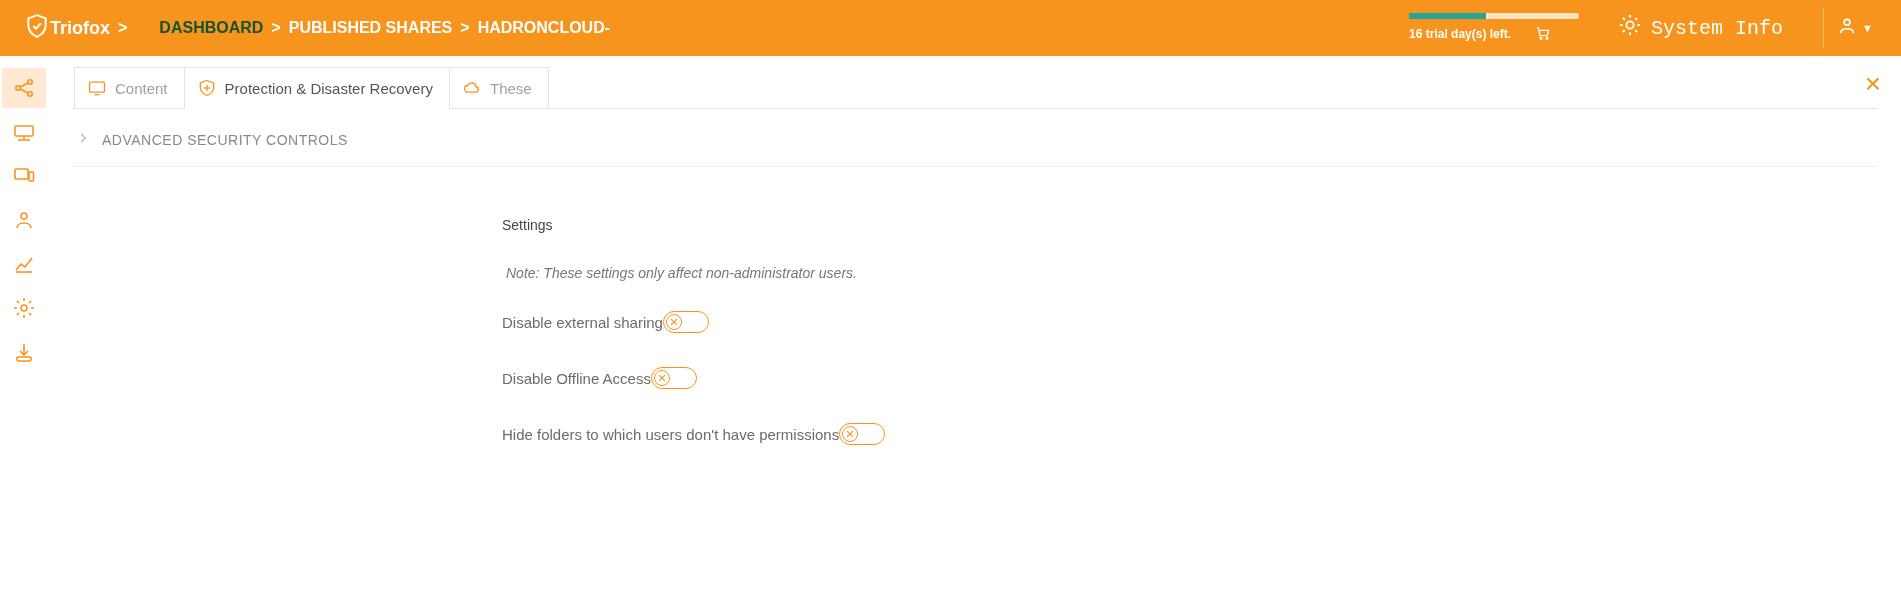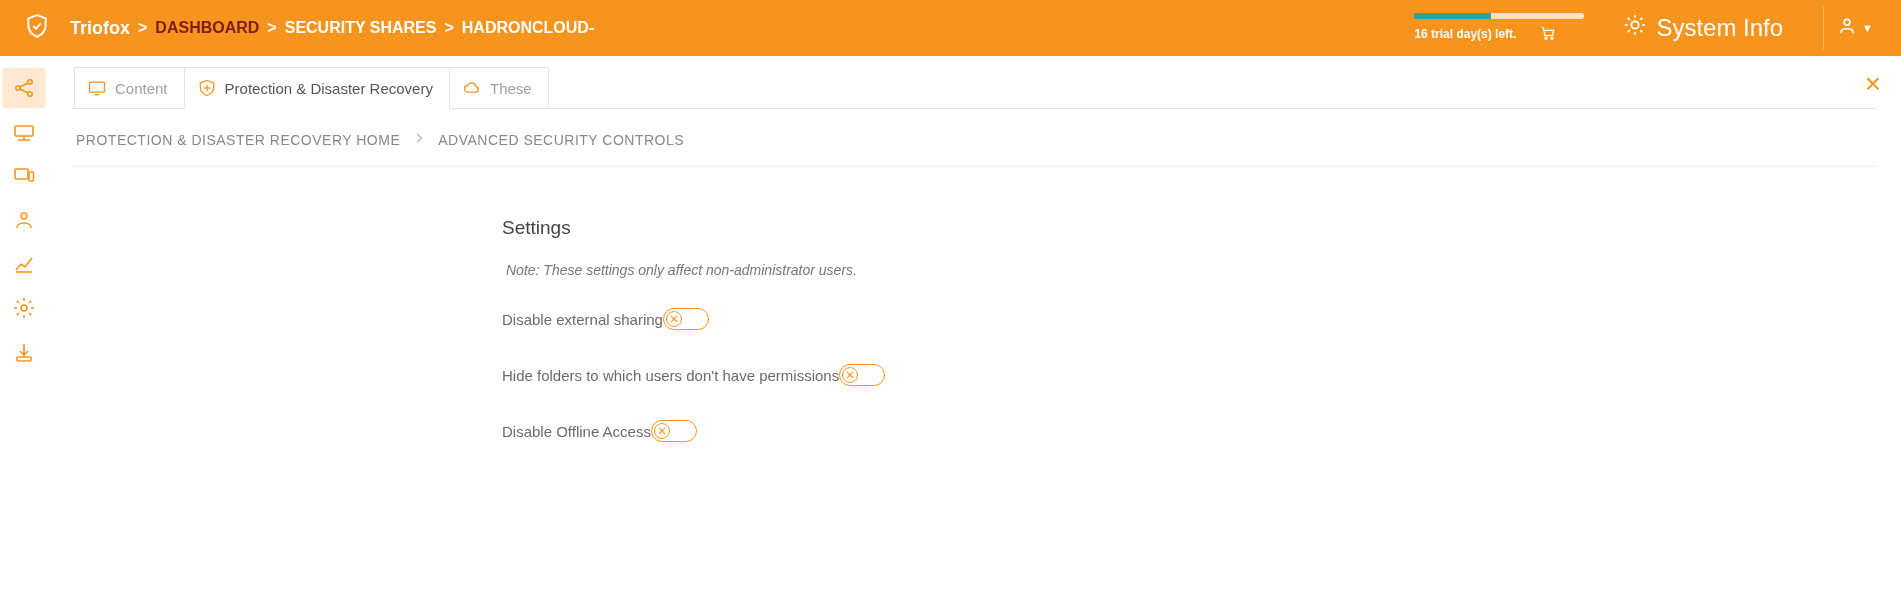--- a/index.html
+++ b/index.html
@@ -9,44 +9,44 @@
   .topbar {
     background: #f7941d;
     height: 56px;
     display: flex;
     align-items: center;
     color: #fff;
     padding: 0 16px 0 24px;
     font-size: 16px;
   }
   .topbar .logo {
-    display: flex; align-items: center; gap: 20px;
+    display: flex; align-items: center; gap: 0;
   }
   .topbar .logo svg { width: 26px; height: 26px; }
   .topbar .brand { font-weight: 700; font-size: 18px; }
   .bc-sep { margin: 0 8px; font-weight: 700; }
   .bc { font-weight: 700; }
-  .bc.active { color: #7f1d1d; }
+  .bc.active { color: #14532d; margin-left: 24px; }
 
   .topbar-right {
     margin-left: auto;
     display: flex;
     align-items: center;
     gap: 40px;
   }
   .trial-block { font-size: 12px; }
   .trial-bar {
     width: 170px; height: 6px; background: #ffe2bf; border-radius: 2px; margin-bottom: 6px; position: relative;
   }
   .trial-bar-fill {
     position: absolute; left:0; top:0; bottom:0; width: 45%; background: #26a69a;
   }
   .trial-row { display:flex; align-items:center; gap:24px; font-weight:600; }
 
-  .sysinfo { display:flex; align-items:center; gap:10px; font-size:24px; cursor:pointer; }
+  .sysinfo { display:flex; align-items:center; gap:10px; font-size:20px; cursor:pointer;font-family:Liberation Mono, monospace; }
 
   .user-menu {
     border-left: 1px solid rgba(255,255,255,0.35);
     padding: 8px 12px;
     display:flex; align-items:center; gap:4px;
     cursor:pointer;
   }
 
   
   .layout { display:flex; }
@@ -106,21 +106,21 @@
     border-bottom: 1px solid #eee;
     font-size:14px; letter-spacing: .5px;
   }
   .inner-bc .chev { color:#bbb; }
 
   
   .settings-wrap {
     width: 500px;
     margin: 50px 0 0 430px;
   }
-  .settings-title { font-size:19px; color:#444; margin-bottom:23px; }
+  .settings-title { font-size:14px; color:#444; margin-bottom:32px; }
   .settings-note { font-style:italic; color:#777; margin-bottom:30px; padding-left:4px; font-size:14px; }
   .set-row {
     display:flex; align-items:center; 
     margin-bottom:34px; width:420px;
     color:#6b6b6b; font-size:15px;
   }
   .toggle {
     width:46px; height:22px; border-radius:999px;
     border:1.8px solid #f7941d;
     position:relative;
@@ -145,21 +145,21 @@
       <svg viewBox="0 0 24 24">
           <path d="M12 2 L20 5 V11 C20 16 16.5 20 12 22 C7.5 20 4 16 4 11 V5 Z" fill="none" stroke="#fff" stroke-width="1.8"></path>
           <path d="M8.5 12 L11 14.5 L15.5 9.5" fill="none" stroke="#fff" stroke-width="1.8"></path>
         </svg>
     </span>
     <span class="brand">Triofox</span>
   </div>
   <span class="bc-sep">&gt;</span>
   <span class="bc active">DASHBOARD</span>
   <span class="bc-sep">&gt;</span>
-  <span class="bc">SECURITY SHARES</span>
+  <span class="bc">PUBLISHED SHARES</span>
   <span class="bc-sep">&gt;</span>
   <span class="bc">HADRONCLOUD-</span>
 
   <div class="topbar-right">
     <div class="trial-block">
       <div class="trial-bar">
         <div class="trial-bar-fill" style="width: 45%;"></div>
       </div>
       <div class="trial-row">
         <span>16 trial day(s) left.</span>
@@ -278,21 +278,20 @@
       </div>
       <div class="tab">
         <svg viewBox="0 0 24 24">
             <path d="M7 17a4 4 0 010-8 5 5 0 019.6 1.2A3.5 3.5 0 0117 17H7z"></path>
           </svg>
         <span>These</span>
       </div>
     </div>
 
     <div class="inner-bc">
-      <span>PROTECTION &amp; DISASTER RECOVERY HOME</span>
       <span class="chev">
         <svg width="14" height="14" viewBox="0 0 24 24" fill="none" stroke="#bbb" stroke-width="2.5">
             <polyline points="9 5 16 12 9 19"></polyline>
           </svg>
       </span>
       <span>ADVANCED SECURITY CONTROLS</span>
     </div>
 
     <div class="settings-wrap">
       <div class="settings-title">Settings</div>
@@ -304,38 +303,38 @@
           <div class="knob">
             <svg width="10" height="10" viewBox="0 0 24 24" stroke="#f7941d" stroke-width="3" fill="none">
                 <line x1="5" y1="5" x2="19" y2="19"></line>
                 <line x1="19" y1="5" x2="5" y2="19"></line>
               </svg>
           </div>
         </div>
       </div>
 
       <div class="set-row">
+        <span>Disable Offline Access</span>
+        <div class="toggle">
+          <div class="knob">
+            <svg width="10" height="10" viewBox="0 0 24 24" stroke="#f7941d" stroke-width="3" fill="none">
+                <line x1="5" y1="5" x2="19" y2="19"></line>
+                <line x1="19" y1="5" x2="5" y2="19"></line>
+              </svg>
+          </div>
+        </div>
+      </div>
+
+      <div class="set-row">
         <span>Hide folders to which users don't have permissions</span>
         <div class="toggle">
           <div class="knob">
             <svg width="10" height="10" viewBox="0 0 24 24" stroke="#f7941d" stroke-width="3" fill="none">
                 <line x1="5" y1="5" x2="19" y2="19"></line>
                 <line x1="19" y1="5" x2="5" y2="19"></line>
               </svg>
           </div>
         </div>
       </div>
-
-      <div class="set-row">
-        <span>Disable Offline Access</span>
-        <div class="toggle">
-          <div class="knob">
-            <svg width="10" height="10" viewBox="0 0 24 24" stroke="#f7941d" stroke-width="3" fill="none">
-                <line x1="5" y1="5" x2="19" y2="19"></line>
-                <line x1="19" y1="5" x2="5" y2="19"></line>
-              </svg>
-          </div>
-        </div>
-      </div>
     </div>
 
   </div>
 </div>
 
 </body></html>

